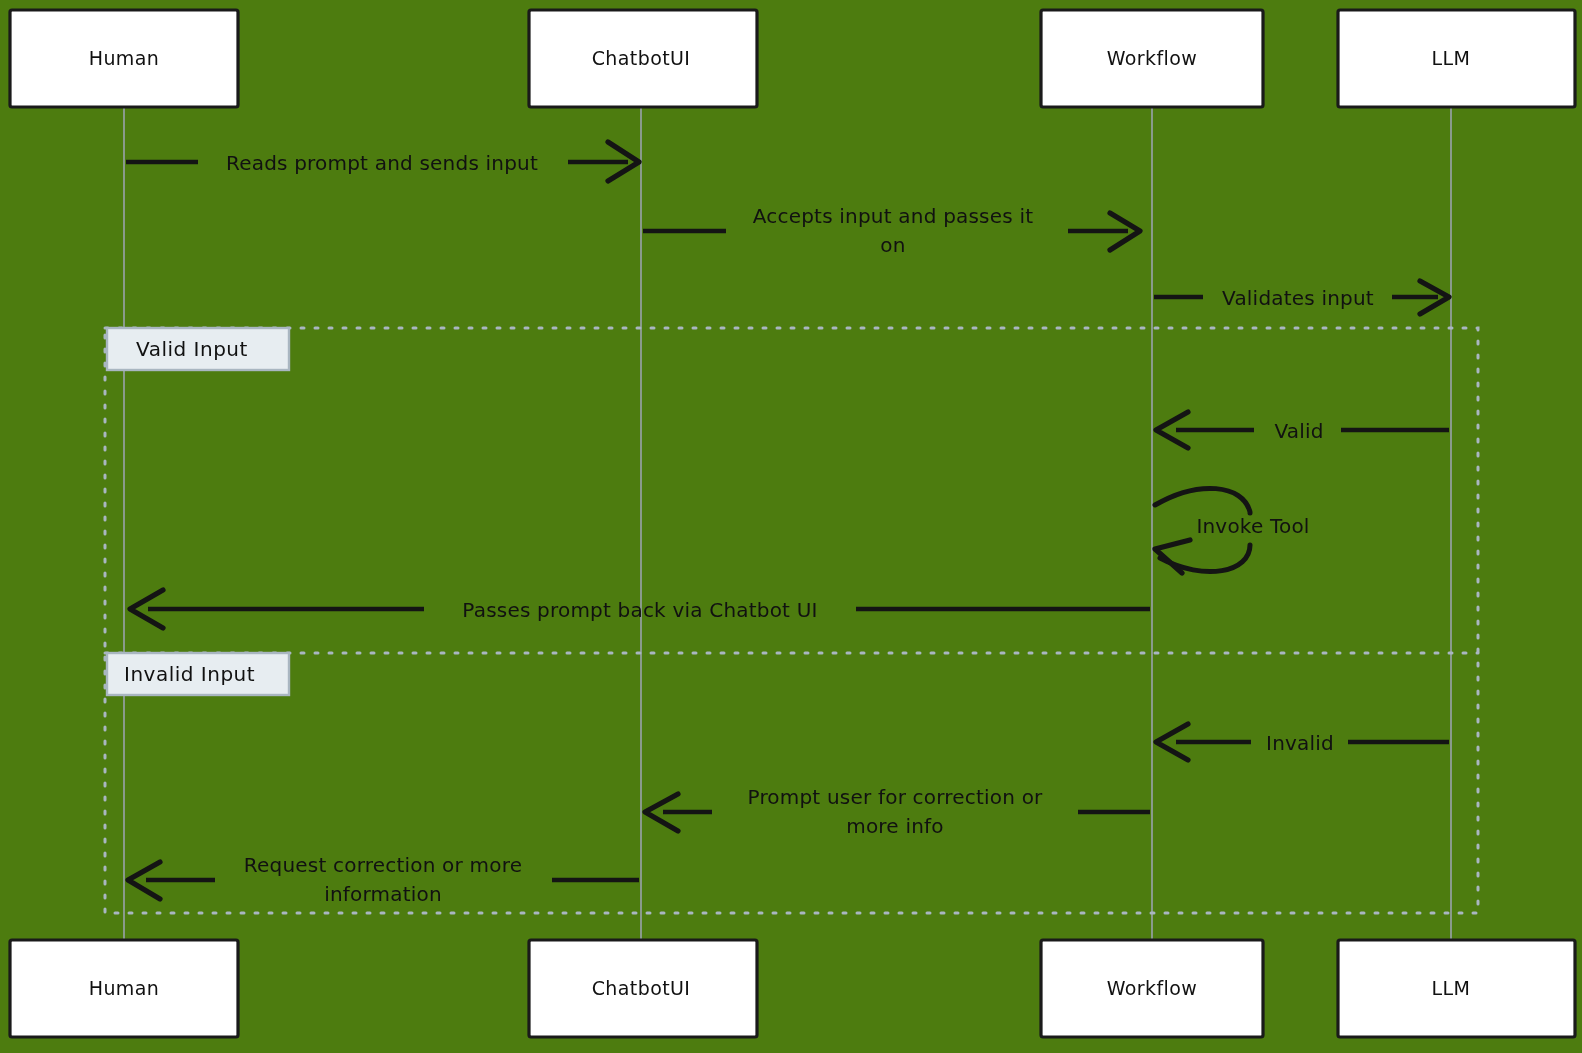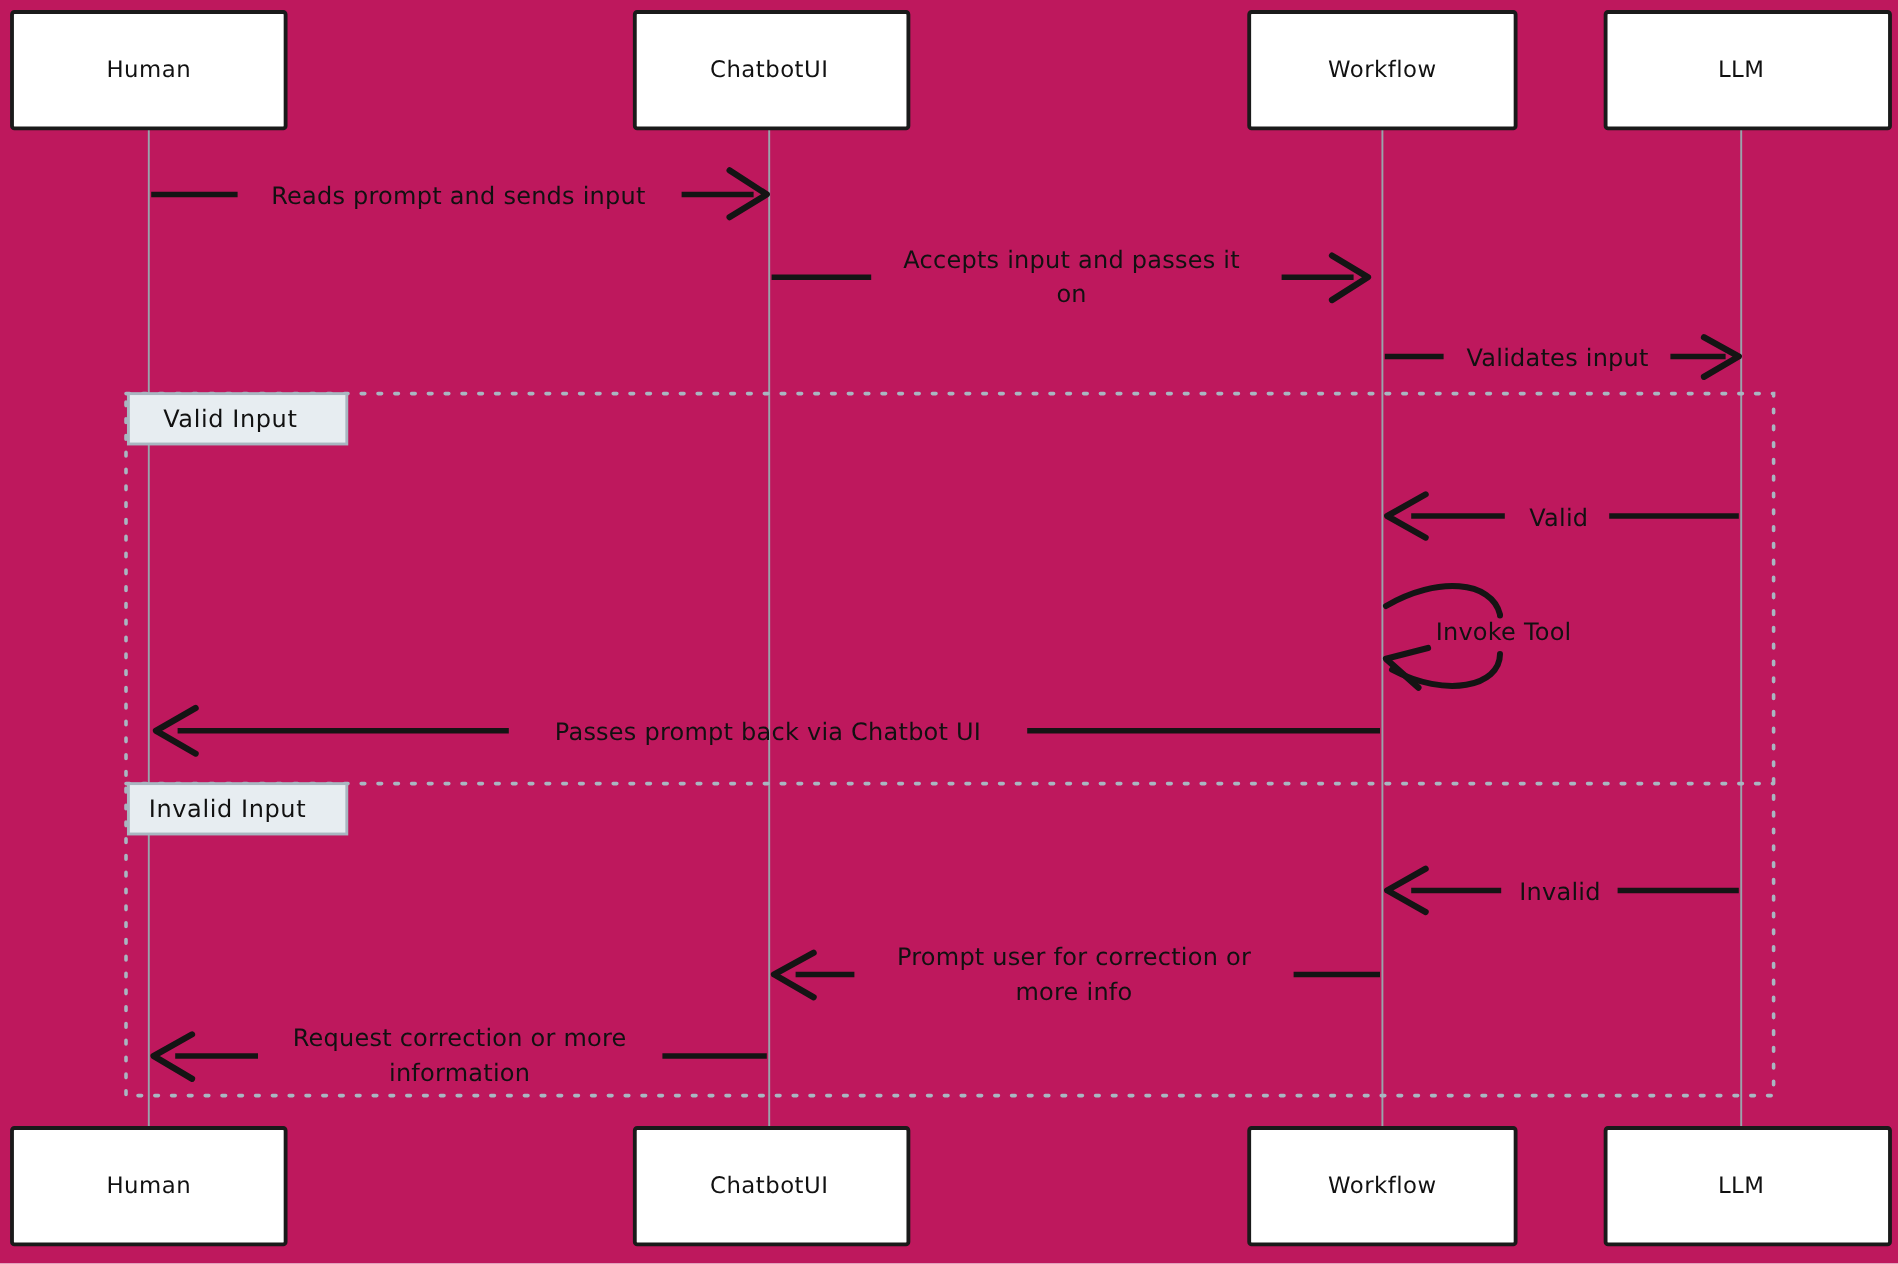--- a/index.html
+++ b/index.html
@@ -10,21 +10,21 @@
   body {
     width: 1582px;
     height: 1053px;
     font-family: "DejaVu Sans", sans-serif;
     overflow: hidden;
   }
   #diagram {
     position: relative;
     width: 1582px;
     height: 1053px;
-    background: #be185d;
+    background: #4d7c0f;
   }
   svg.canvas {
     position: absolute;
     top: 0; left: 0;
     width: 1582px;
     height: 1053px;
   }
   .actor-box {
     fill: #ffffff;
     stroke: #1a1a1a;

